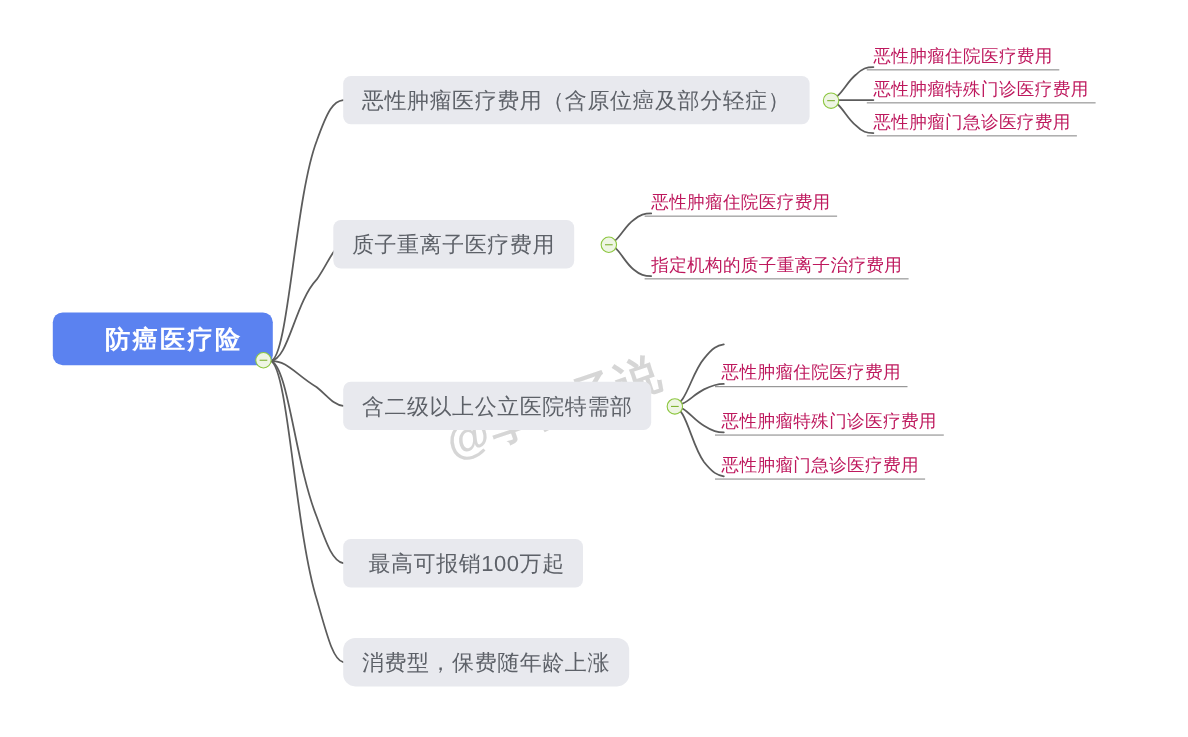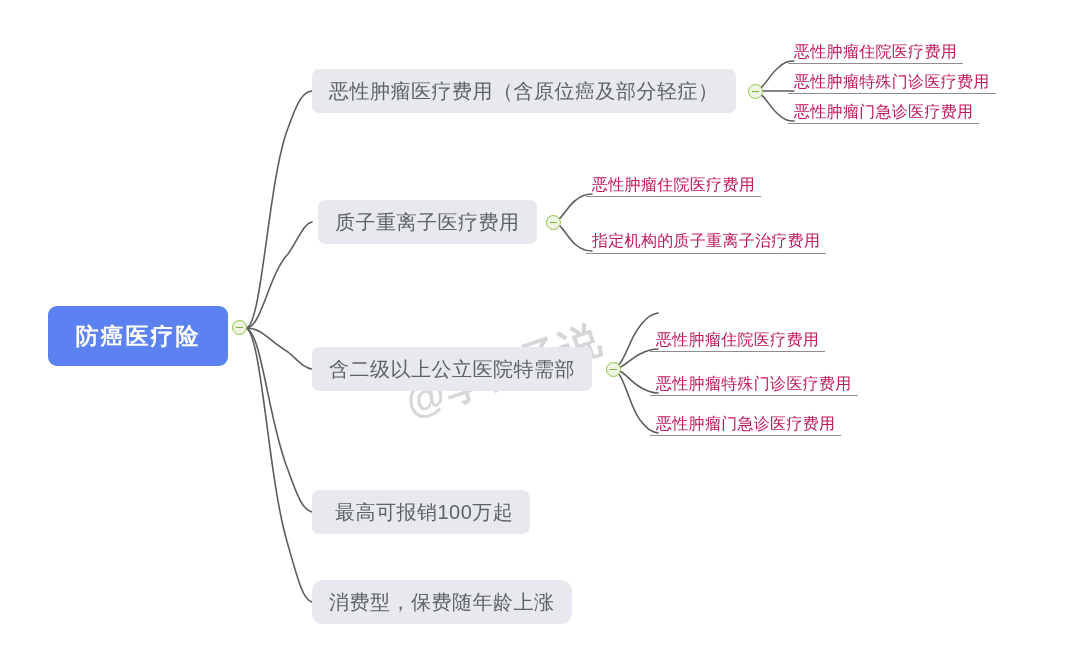--- a/index.html
+++ b/index.html
@@ -45,29 +45,30 @@
     transform-origin: left top;
     white-space: nowrap;
     letter-spacing: 1px;
     pointer-events: none;
   }
 
   
   .root-node {
     position: absolute;
     left: 48px;
-    top: 306px;
+    top: 284px;
     width: 180px;
-    height: 60px;
+    height: 48px;
     background: #5b82f0;
     border-radius: 9px;
     z-index: 4;
     display: flex;
     align-items: center;
     justify-content: center;
+    padding-left: 20px;
   }
   .root-label {
     color: #ffffff;
     font-size: 23px;
     font-weight: bold;
     letter-spacing: 2px;
     white-space: nowrap;
   }
 
   
@@ -176,21 +177,21 @@
   <div class="leaf-node" style="left:788px; top:34px;">
     <span class="leaf-label">恶性肿瘤住院医疗费用</span>
   </div>
   <div class="leaf-node" style="left:788px; top:64px;">
     <span class="leaf-label">恶性肿瘤特殊门诊医疗费用</span>
   </div>
   <div class="leaf-node" style="left:788px; top:94px;">
     <span class="leaf-label">恶性肿瘤门急诊医疗费用</span>
   </div>
 
-  <div class="branch-node" style="left:318px; top:200px;">
+  <div class="branch-node" style="left:303px; top:200px;">
     <span class="branch-label">质子重离子医疗费用</span>
   </div>
   <div class="toggle" style="left:546px; top:215px;"></div>
 
   <div class="leaf-node" style="left:586px; top:167px;">
     <span class="leaf-label">恶性肿瘤住院医疗费用</span>
   </div>
   <div class="leaf-node" style="left:586px; top:224px;font-family:Liberation Mono, monospace;">
     <span class="leaf-label">指定机构的质子重离子治疗费用</span>
   </div>

